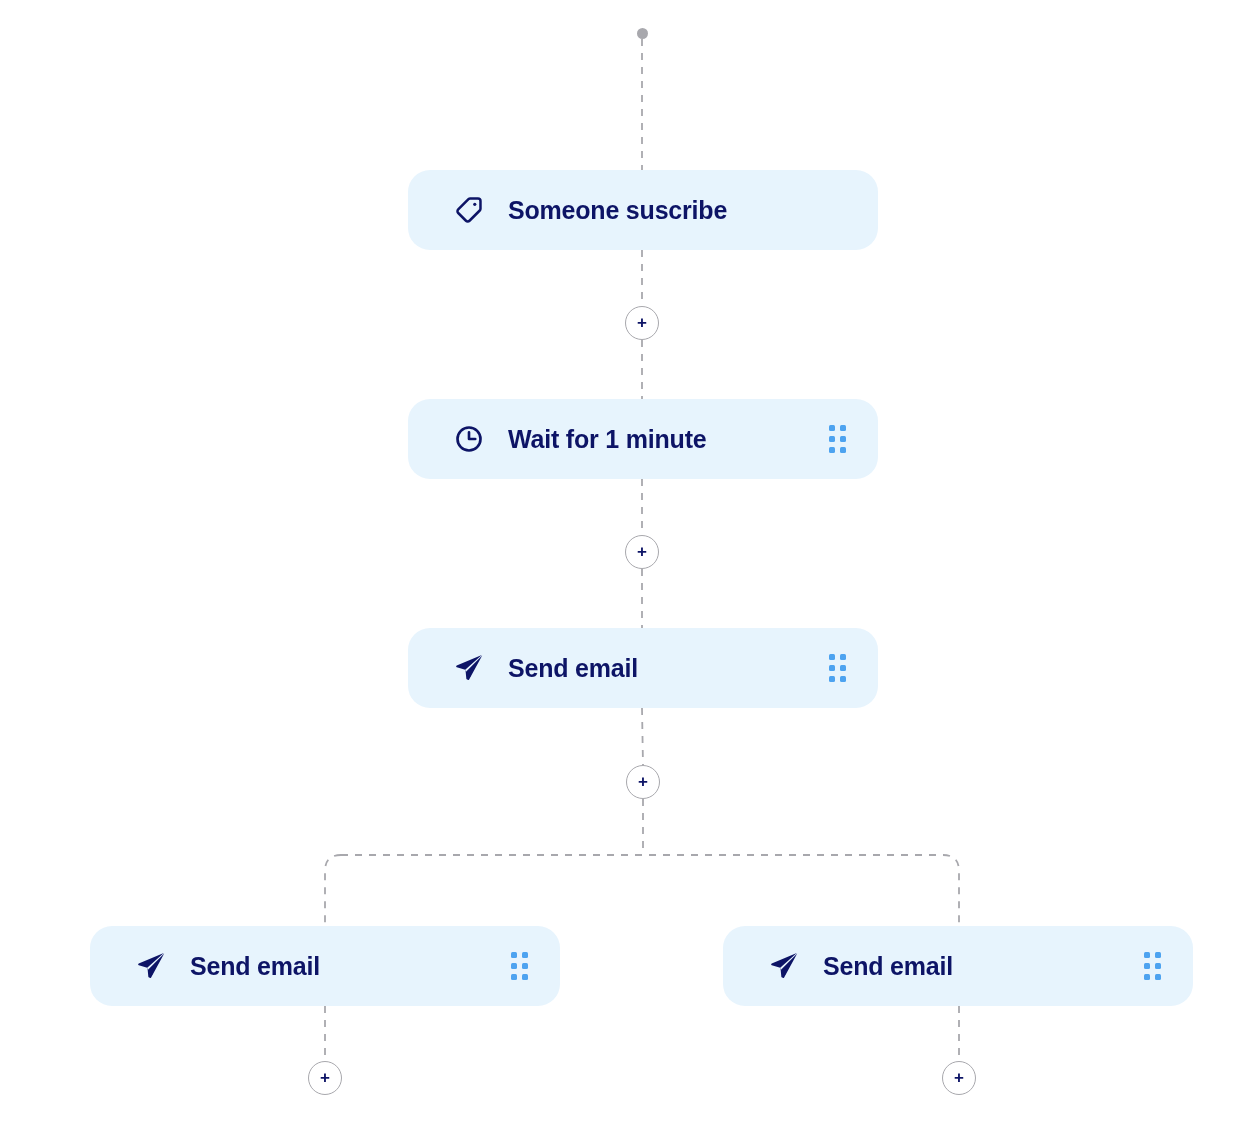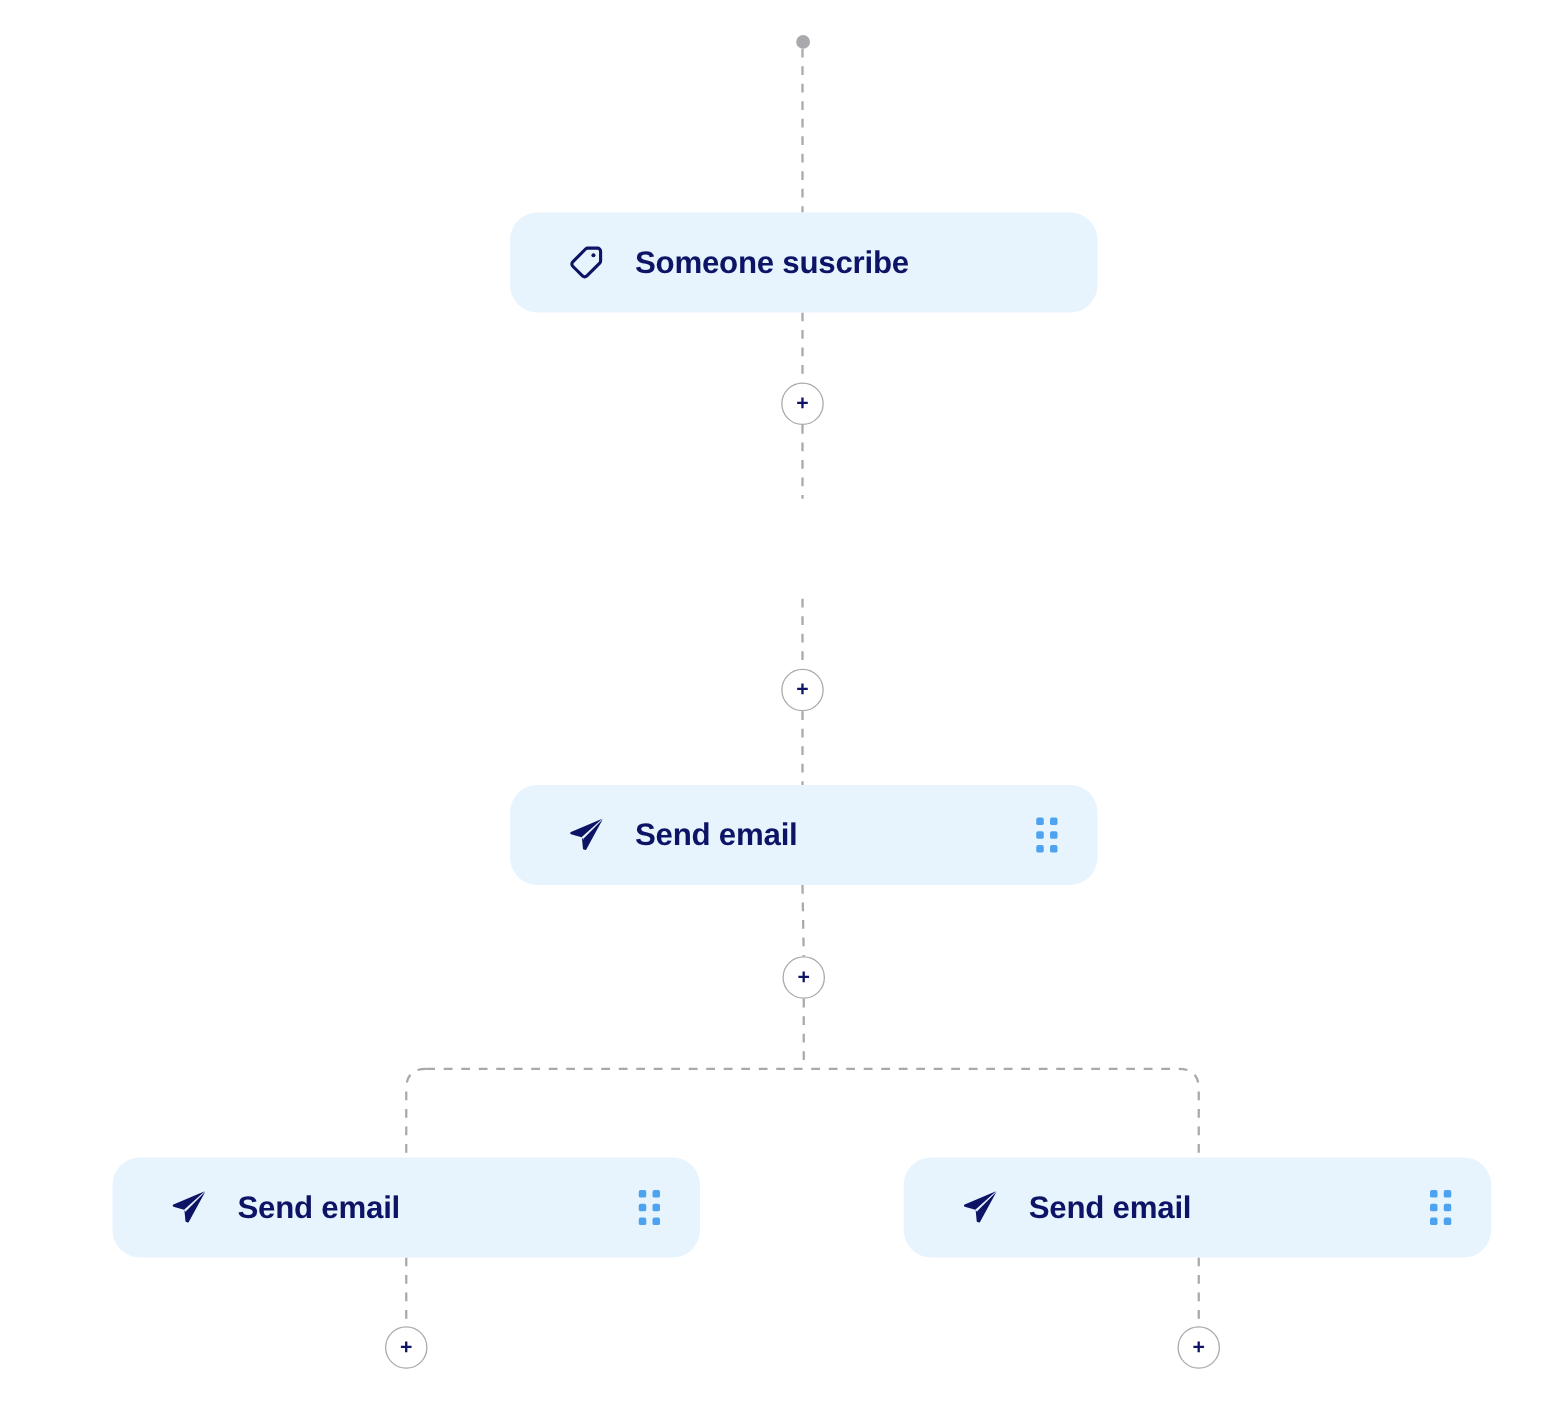--- a/index.html
+++ b/index.html
@@ -142,20 +142,38 @@
     <span class="icon">
       <svg width="30" height="30" viewBox="0 0 24 24" fill="none" stroke="currentColor" stroke-width="2" stroke-linecap="round" stroke-linejoin="round">
         <path d="M20.6 12.4 12.4 20.6a2 2 0 0 1-2.83 0l-6.2-6.2a2 2 0 0 1 0-2.83l8.2-8.2a2 2 0 0 1 1.41-.58h6.2a2 2 0 0 1 2 2v6.2a2 2 0 0 1-.58 1.41Z"></path>
         <circle cx="16.6" cy="7.4" r="1.3" fill="currentColor" stroke="none"></circle>
       </svg>
     </span>
     <span class="label">Someone suscribe</span>
     <span class="spacer"></span>
   </div>
 
+  <div class="node" style="left:408px; top:399px; width:470px; height:80px;">
+    <span class="icon">
+      <svg width="30" height="30" viewBox="0 0 24 24" fill="none" stroke="currentColor" stroke-width="2.1" stroke-linecap="round" stroke-linejoin="round">
+        <circle cx="12" cy="12" r="9.2"></circle>
+        <path d="M12 6.6 V12 H17"></path>
+      </svg>
+    </span>
+    <span class="label">Wait for 1 minute</span>
+    <span class="spacer"></span>
+    <span class="drag-handle">
+      <i></i>
+        <i></i>
+      <i></i>
+        <i></i>
+      <i></i>
+        <i></i>
+    </span>
+  </div>
 
   <div class="node" style="left:408px; top:628px; width:470px; height:80px;">
     <span class="icon">
       <svg width="32" height="32" viewBox="0 0 24 24" fill="currentColor">
         <path d="M22 2.6 2.4 10.9c-.55.23-.5 1.03.07 1.2l6.07 1.78 1.9 6.37c.17.56.94.63 1.2.11L22 2.6Z" opacity="0"></path>
         <path d="M21.6 2.3 2.8 10.2c-.6.25-.56 1.12.06 1.3l6.3 1.85L21.6 2.3Z"></path>
         <path d="M21.9 2.6 10.3 14.2l.5 6.2c.04.63.86.85 1.2.32L21.9 2.6Z"></path>
         <path d="M9.4 13.6 10 20.1c.05.6.8.83 1.18.37l2.04-2.5-3.82-4.37Z"></path>
       </svg>
     </span>

